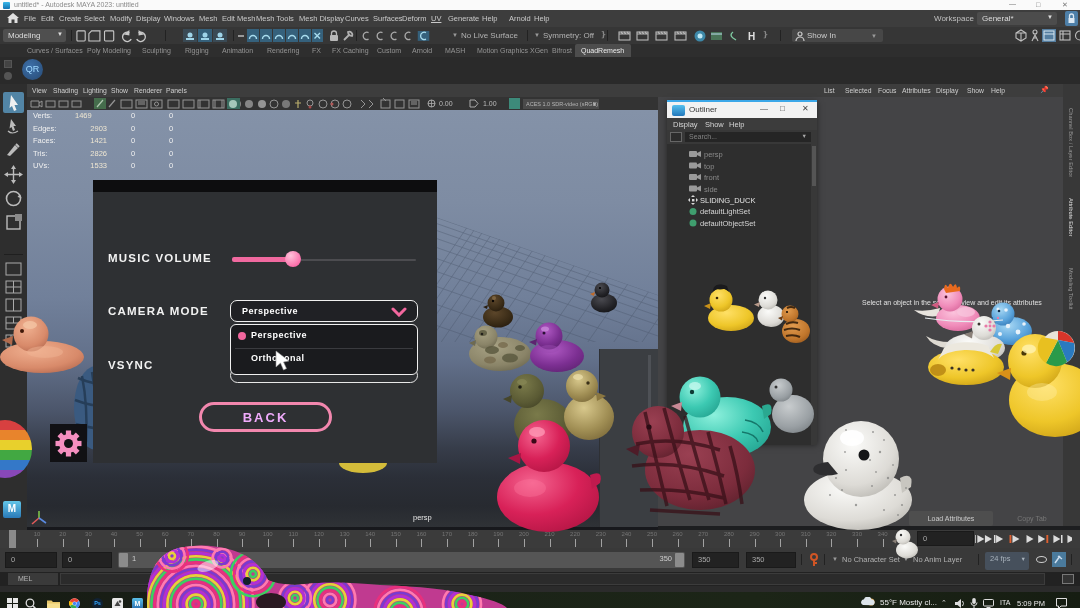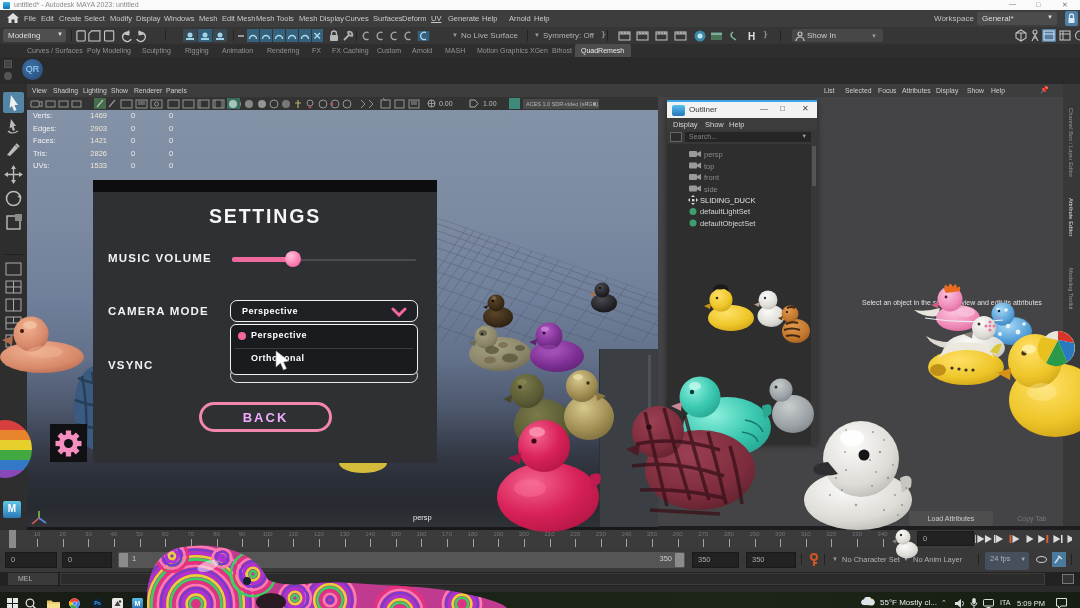--- a/index.html
+++ b/index.html
@@ -415,21 +415,21 @@
             <line x1="937.5" y1="245" x2="1065.1" y2="60"></line>
             <line x1="996.2" y1="245" x2="1123.8" y2="60"></line>
             <line x1="1060.0" y1="245" x2="1187.6" y2="60"></line>
           </g>
       </svg>
       <div class="abs" style="left:572px;top:239px;width:59px;height:178px;background:#3b3e42;border-left:1px solid #2e3034;">
           <div class="abs" style="left:48px;top:6px;width:3px;height:70px;background:#4e5156;"></div>
         </div>
 
       <div class="abs" style="left:6px;top:0px;color:#f0f0f0;font-size:7.5px;line-height:12.5px;">
-        <div>Verts:<span style="position:absolute;left:42px;width:32px;text-align:right;color:#eee6d2;">1469</span><span style="position:absolute;left:98px;">0</span><span style="position:absolute;left:136px;">0</span></div>
+        <div>Verts:<span style="position:absolute;left:42px;width:32px;text-align:left;color:#eee6d2;">1469</span><span style="position:absolute;left:98px;">0</span><span style="position:absolute;left:136px;">0</span></div>
         <div>Edges:<span style="position:absolute;left:42px;width:32px;text-align:right;color:#eee6d2;">2903</span><span style="position:absolute;left:98px;">0</span><span style="position:absolute;left:136px;">0</span></div>
         <div>Faces:<span style="position:absolute;left:42px;width:32px;text-align:right;color:#eee6d2;">1421</span><span style="position:absolute;left:98px;">0</span><span style="position:absolute;left:136px;">0</span></div>
         <div>Tris:<span style="position:absolute;left:42px;width:32px;text-align:right;color:#eee6d2;">2826</span><span style="position:absolute;left:98px;">0</span><span style="position:absolute;left:136px;">0</span></div>
         <div>UVs:<span style="position:absolute;left:42px;width:32px;text-align:right;color:#eee6d2;">1533</span><span style="position:absolute;left:98px;">0</span><span style="position:absolute;left:136px;">0</span></div>
       </div>
       <div class="abs" style="left:386px;top:403px;color:#e5e5e5;font-size:7.5px;">persp</div>
       <div class="abs" style="left:3px;top:400px;width:14px;height:14px;">
         <svg width="18" height="16">
             <line x1="9" y1="8" x2="9" y2="1" stroke="#7ec24a" stroke-width="1.6"></line>
             <line x1="9" y1="8" x2="2" y2="14" stroke="#e05a5a" stroke-width="1.6"></line>
@@ -945,21 +945,20 @@
           </g>
 <ellipse cx="271" cy="602" rx="15" ry="9" fill="#2a1a22"></ellipse>
           <circle cx="247" cy="581" r="4" fill="#14202a"></circle>
 <ellipse cx="208" cy="566" rx="11" ry="5" fill="#ffffff" opacity="0.5" transform="rotate(-20 208 566)"></ellipse>
         </g>
       </g>
 </svg>
 
   <div class="abs" id="sp">
     <div class="abs" id="sptop"></div>
-    <div class="abs" id="sptitle">SETTINGS</div>
     <div class="splabel" style="top:72px;">MUSIC VOLUME</div>
     <div class="splabel" style="top:125px;">CAMERA MODE</div>
     <div class="splabel" style="top:179px;">VSYNC</div>
 
     <div class="abs" style="left:139px;top:78.5px;width:184px;height:2.5px;background:#4c4c50;border-radius:2px;"></div>
     <div class="abs" style="left:139px;top:77px;width:62px;height:4.5px;background:#f0699f;border-radius:2px;"></div>
     <div class="abs" style="left:192px;top:71px;width:16px;height:16px;border-radius:50%;background:radial-gradient(circle at 35% 30%,#ffc2da,#f84d96);"></div>
 
     <div class="abs" style="left:137px;top:120px;width:188px;height:22px;border:1.5px solid #f0f0f0;border-radius:7px;background:#202125;">
       <div class="abs mtxt" style="left:11px;top:5px;color:#fff;font-weight:bold;font-size:9px;letter-spacing:.5px;">Perspective</div>

